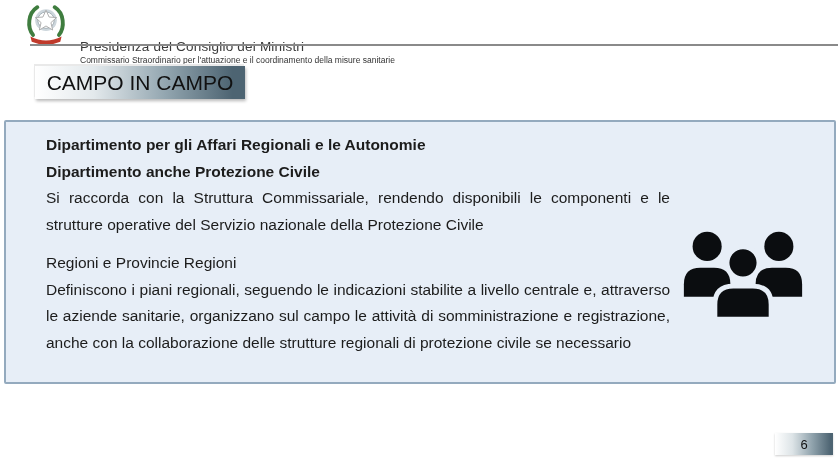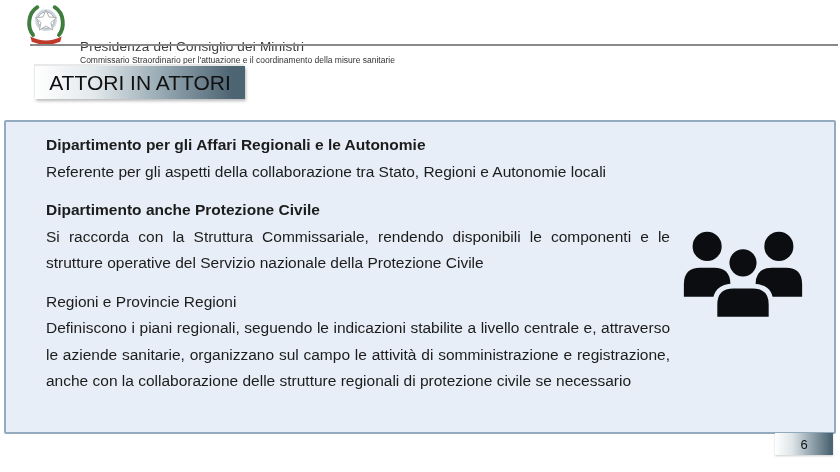--- a/index.html
+++ b/index.html
@@ -63,21 +63,21 @@
     color: #111111;
     white-space: nowrap;
   }
 
   
   .panel {
     position: absolute;
     left: 4px;
     top: 120px;
     width: 832px;
-    height: 314px;
+    height: 264px;
     box-sizing: border-box;
     background: #e7eef7;
     border: 2px solid #94aabe;
     border-radius: 2px;
   }
   .panel-text {
     position: absolute;
     left: 40px;
     top: 10px;
     width: 624px;
@@ -135,28 +135,27 @@
       <polygon points="30,9.5 33.6,17.4 42.2,18 35.7,23.8 37.7,32.4 30,27.7 22.3,32.4 24.3,23.8 17.8,18 26.4,17.4" fill="#ffffff" stroke="#a3a3a3" stroke-width="1"></polygon>
       <path d="M12,40 Q30,49 48,40 L46.5,46 Q30,53 13.5,46 Z" fill="#c03a2b"></path>
     </svg>
   </div>
   <div class="header-text">
     <div class="org-name">Presidenza del Consiglio dei Ministri</div>
     <div class="org-sub">Commissario Straordinario per l'attuazione e il coordinamento della misure sanitarie</div>
   </div>
   <div class="header-rule"></div>
 
-  <div class="title-bar">ATTORI IN ATTORI</div>
+  <div class="title-bar">CAMPO IN CAMPO</div>
 
   <div class="panel">
     <div class="panel-text">
 
       <div class="section">
         <p class="sec-heading">Dipartimento per gli Affari Regionali e le Autonomie</p>
-        <p class="sec-body">Referente per gli aspetti della collaborazione tra Stato, Regioni e Autonomie locali</p>
       </div>
 
       <div class="section">
         <p class="sec-heading">Dipartimento anche Protezione Civile</p>
         <p class="sec-body">Si raccorda con la Struttura Commissariale, rendendo disponibili le componenti e le strutture operative del Servizio nazionale della Protezione Civile</p>
       </div>
 
       <div class="section">
         <p class="sec-heading"><span class="b">Regioni</span><span style="font-weight:normal"> e </span><span class="b">Provincie Regioni</span></p>
         <p class="sec-body last"><span>Definiscono i </span><span class="b">piani regionali</span><span>, seguendo le indicazioni stabilite a livello centrale e, attraverso le aziende sanitarie, organizzano sul campo le attività di somministrazione e registrazione, anche con la collaborazione delle strutture regionali di protezione civile se necessario</span></p>

